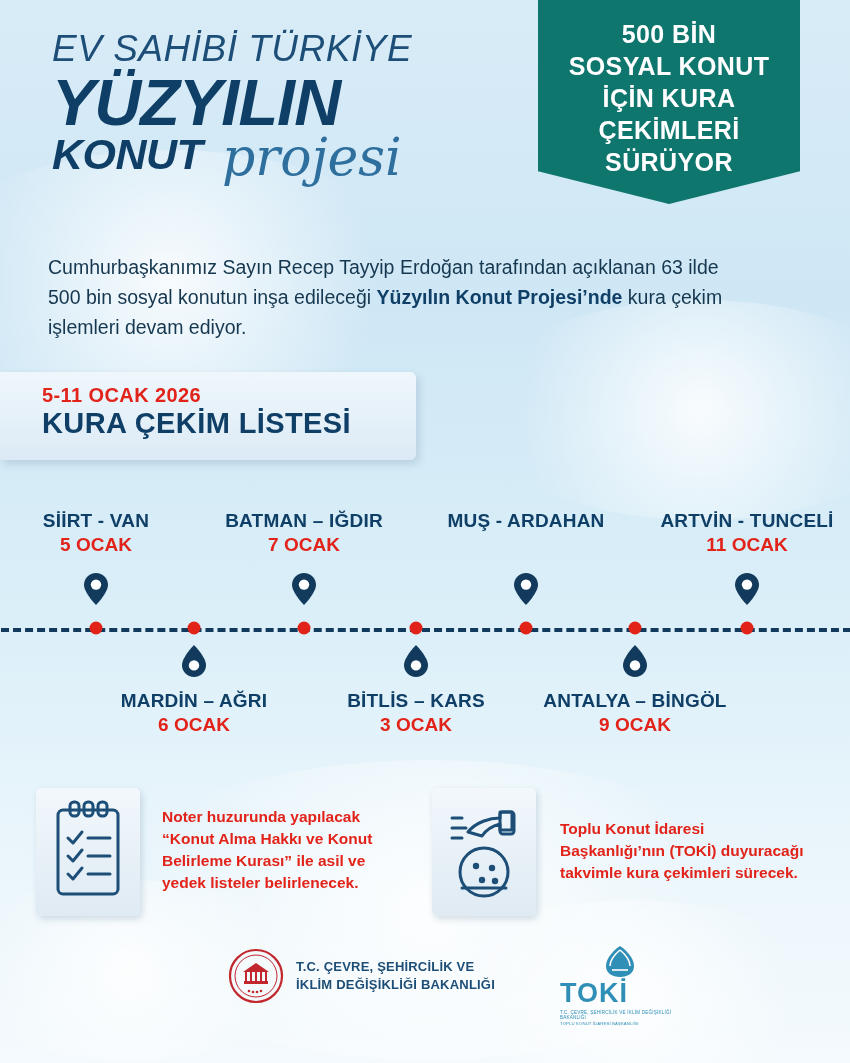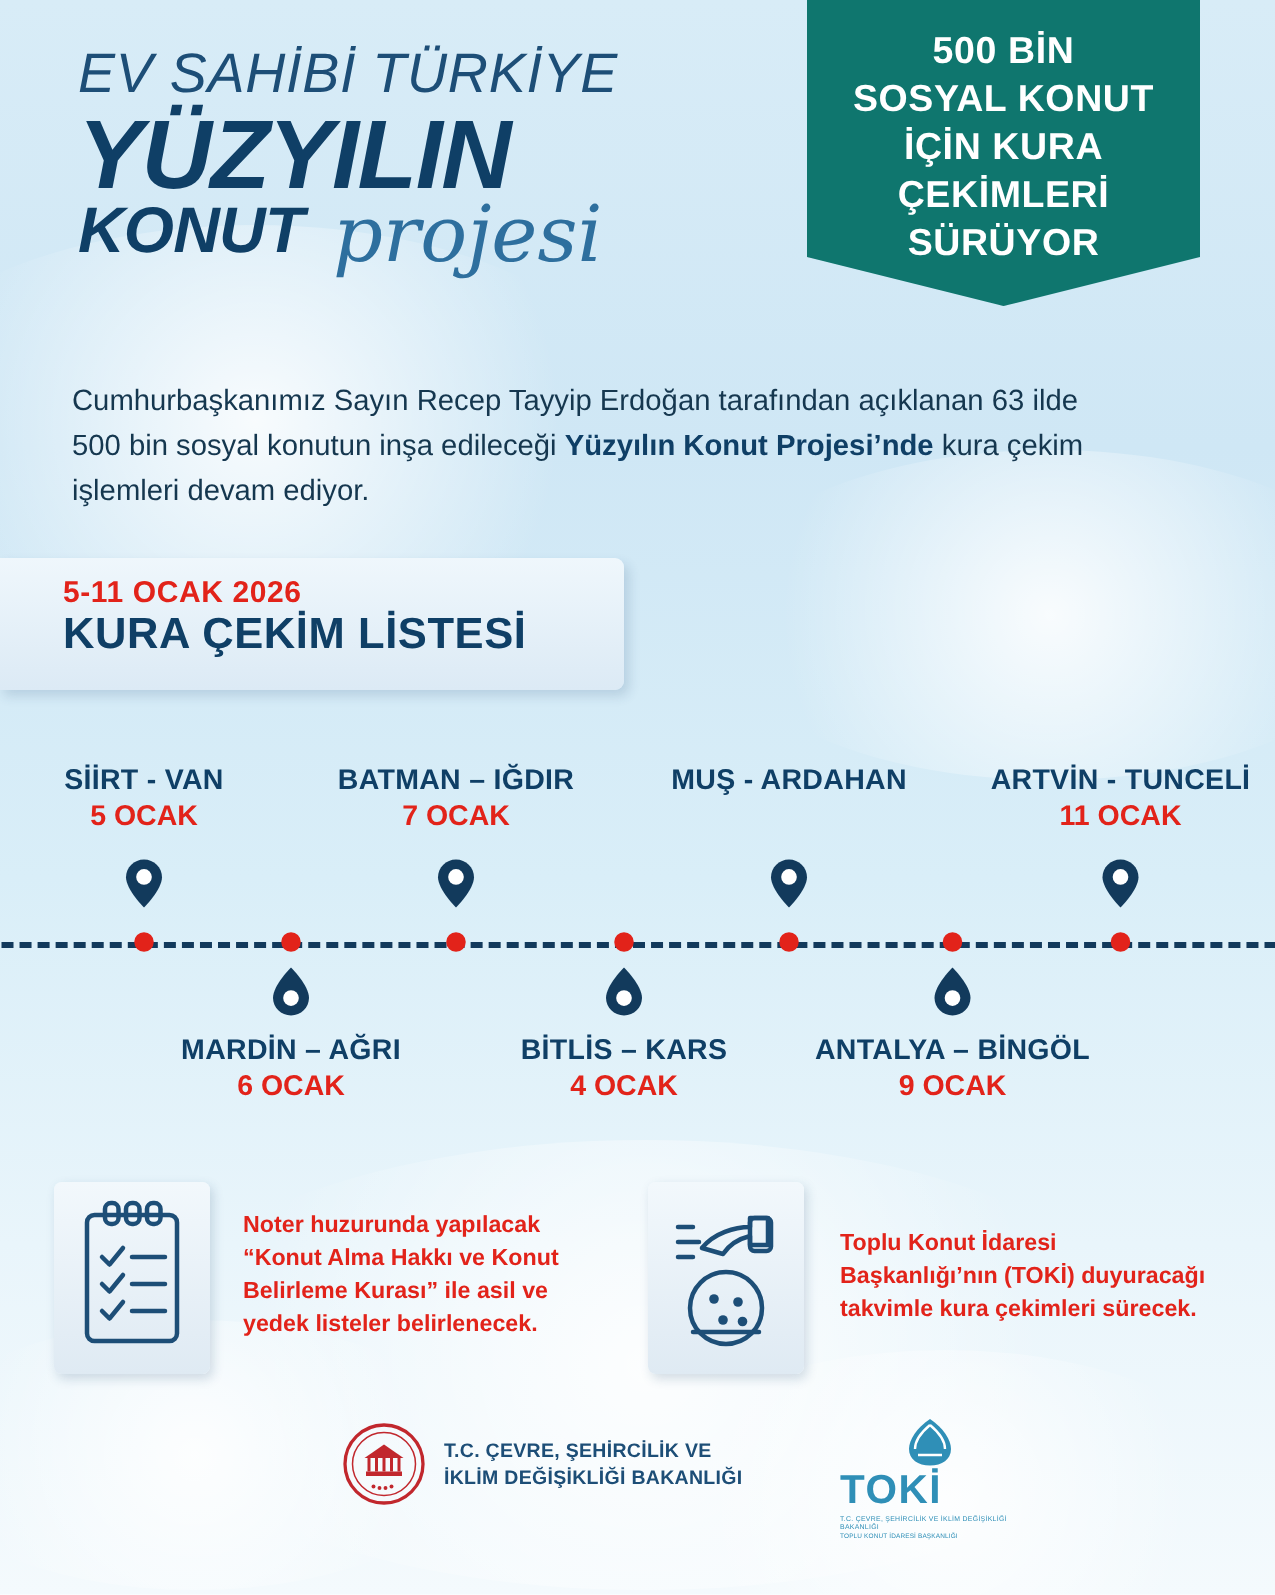--- a/index.html
+++ b/index.html
@@ -348,21 +348,21 @@
         <div class="city">MARDİN – AĞRI</div>
         <div class="day">6 OCAK</div>
       </div>
       <div class="pin" style="left: 415px; top: 144px;"><svg width="26" height="34" viewBox="0 0 26 34">
           <path d="M13 33 C6.4 33 1 27.7 1 21.2 C1 13 13 1 13 1 S25 13 25 21.2 C25 27.7 19.6 33 13 33 z" fill="#123a5c"></path>
           <circle cx="13" cy="21.4" r="5.2" fill="#ffffff"></circle>
         </svg></div>
       <div class="dot" style="left: 415px;"></div>
       <div class="stop" style="left: 415px; top: 190px;">
         <div class="city">BİTLİS – KARS</div>
-        <div class="day">4 OCAK</div>
+        <div class="day">3 OCAK</div>
       </div>
       <div class="pin" style="left: 634px; top: 144px;"><svg width="26" height="34" viewBox="0 0 26 34">
           <path d="M13 33 C6.4 33 1 27.7 1 21.2 C1 13 13 1 13 1 S25 13 25 21.2 C25 27.7 19.6 33 13 33 z" fill="#123a5c"></path>
           <circle cx="13" cy="21.4" r="5.2" fill="#ffffff"></circle>
         </svg></div>
       <div class="dot" style="left: 634px;"></div>
       <div class="stop" style="left: 634px; top: 190px;">
         <div class="city">ANTALYA – BİNGÖL</div>
         <div class="day">9 OCAK</div>
       </div>

